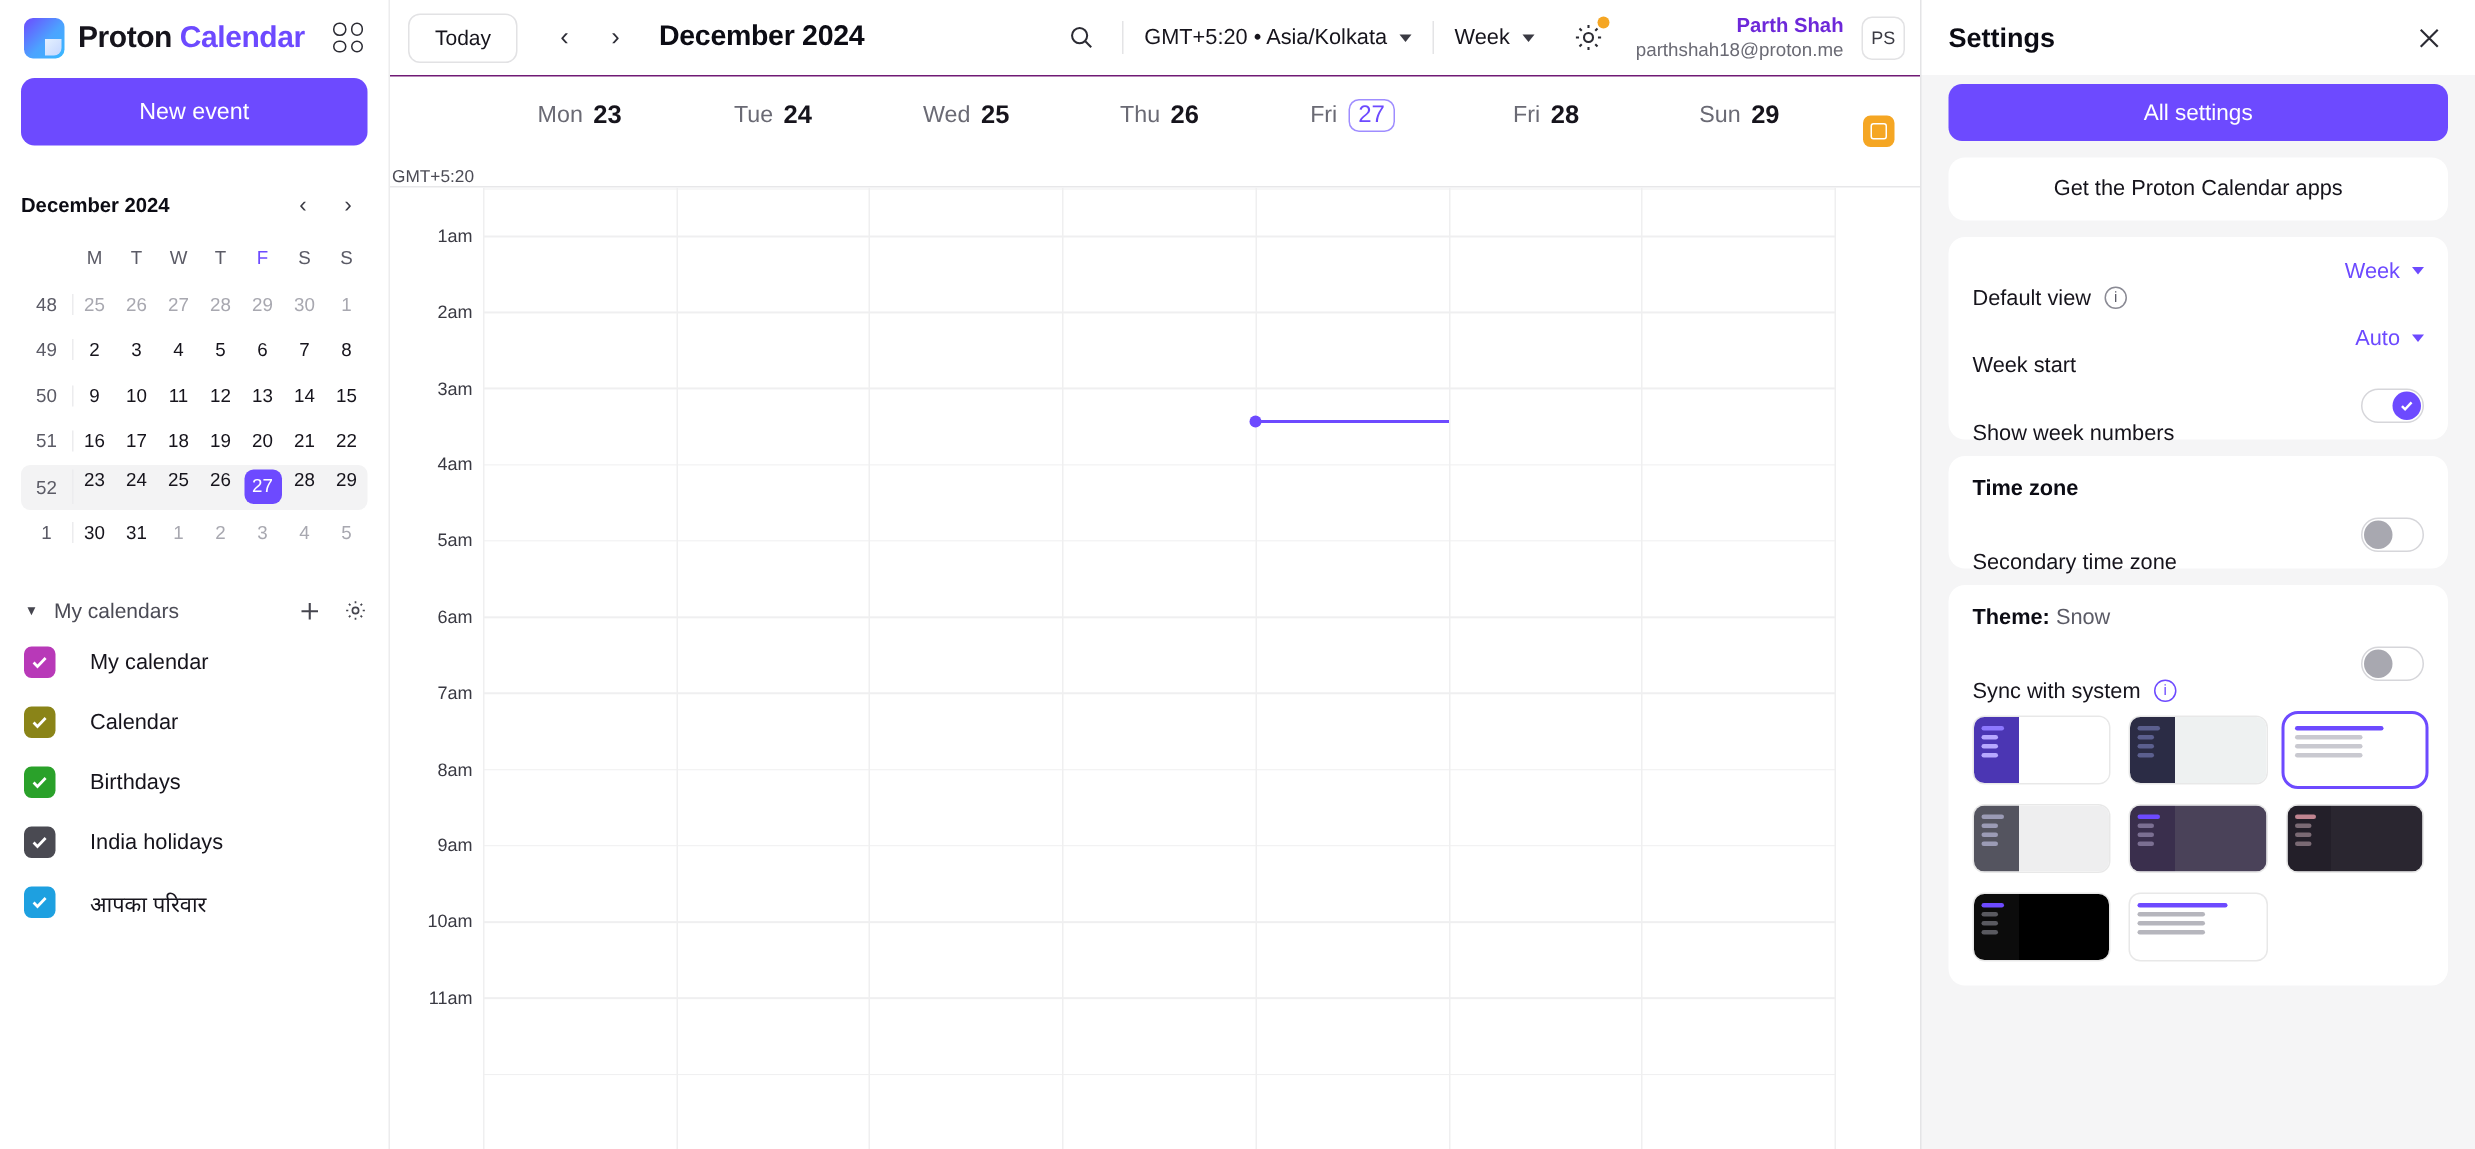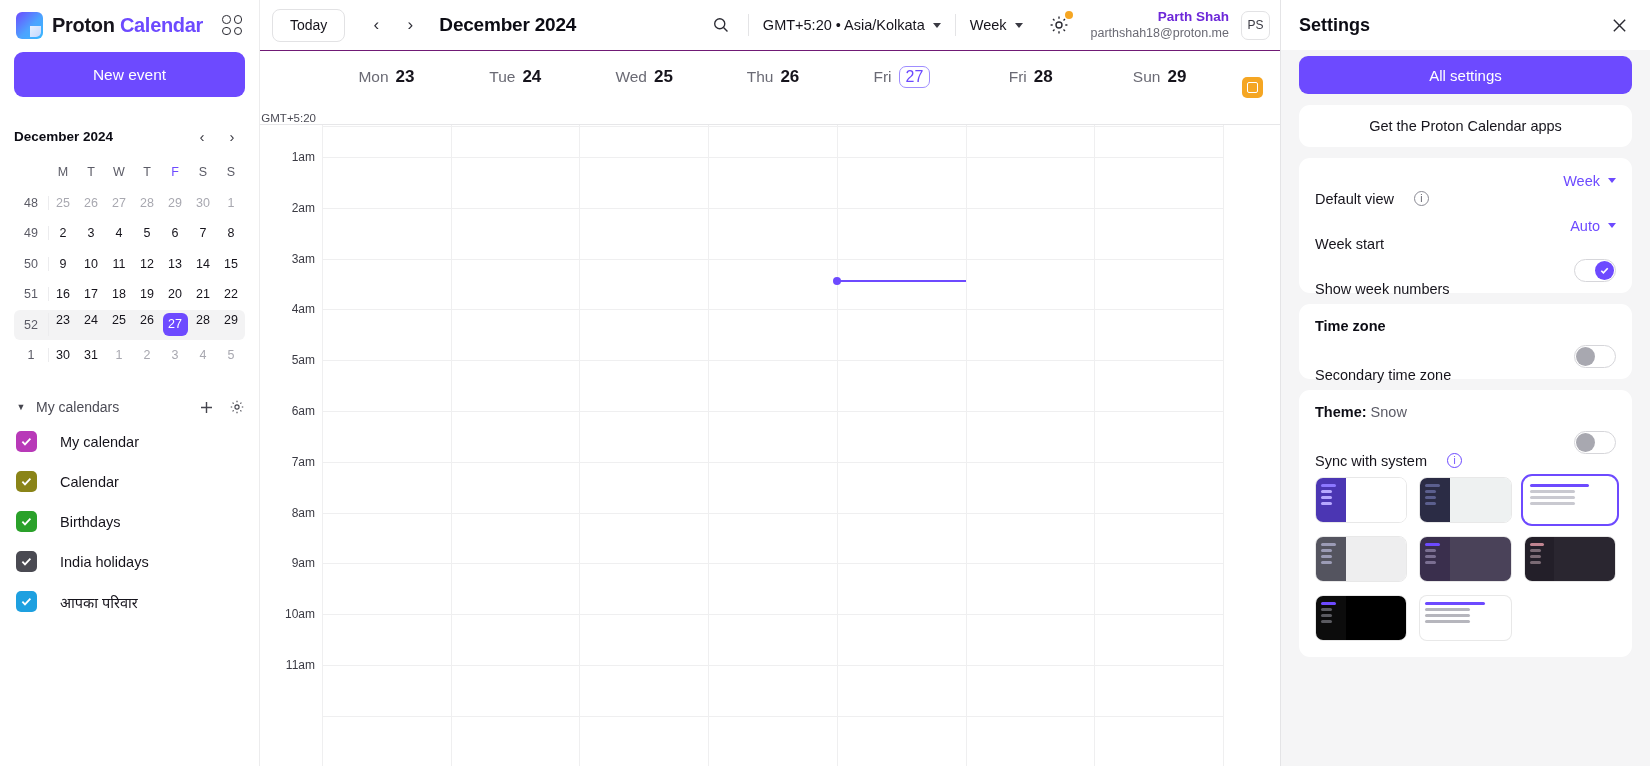--- a/index.html
+++ b/index.html
@@ -173,21 +173,21 @@
     font-size: 15px; font-family: inherit; cursor: pointer;
   }
   .pad { padding: 0 18px; }
   .card { background: #fff; border-radius: 11px; margin: 11px 18px 0 18px; padding: 0 16px; }
   .card.flat { padding: 0; }
   .getapps { height: 42px; display: flex; align-items: center; justify-content: center;
     font-size: 14.5px; color: #16141c; cursor: pointer; }
 
   .srow { height: 45px; display: flex; align-items: center; }
   .srow + .srow { border-top: 0; }
-  .s-label { font-size: 14.5px; color: #16141c; display: flex; align-items: center; gap: 20px; margin-top: 36px; }
+  .s-label { font-size: 14.5px; color: #16141c; display: flex; align-items: center; gap: 9px; margin-top: 36px; }
   .s-val { margin-left: auto; display: flex; align-items: center; gap: 8px;
     font-size: 14.5px; color: #6d4aff; cursor: pointer; }
   .s-val .caret-dn { border-top-color: #6d4aff; }
   .info-i { width: 15px; height: 15px; border: 1.3px solid #8a8a94; border-radius: 50%;
     font-size: 10px; line-height: 13px; text-align: center; color: #5b5b66; cursor: pointer; }
   .info-i.pu { border-color: #6d4aff; color: #6d4aff; }
 
   .toggle { margin-left: auto; width: 42px; height: 23px; border-radius: 12px;
     position: relative; cursor: pointer; border: 1px solid #d6d6da; background: #fff; }
   .toggle .knob { position: absolute; top: 1px; left: 1px; width: 19px; height: 19px;

